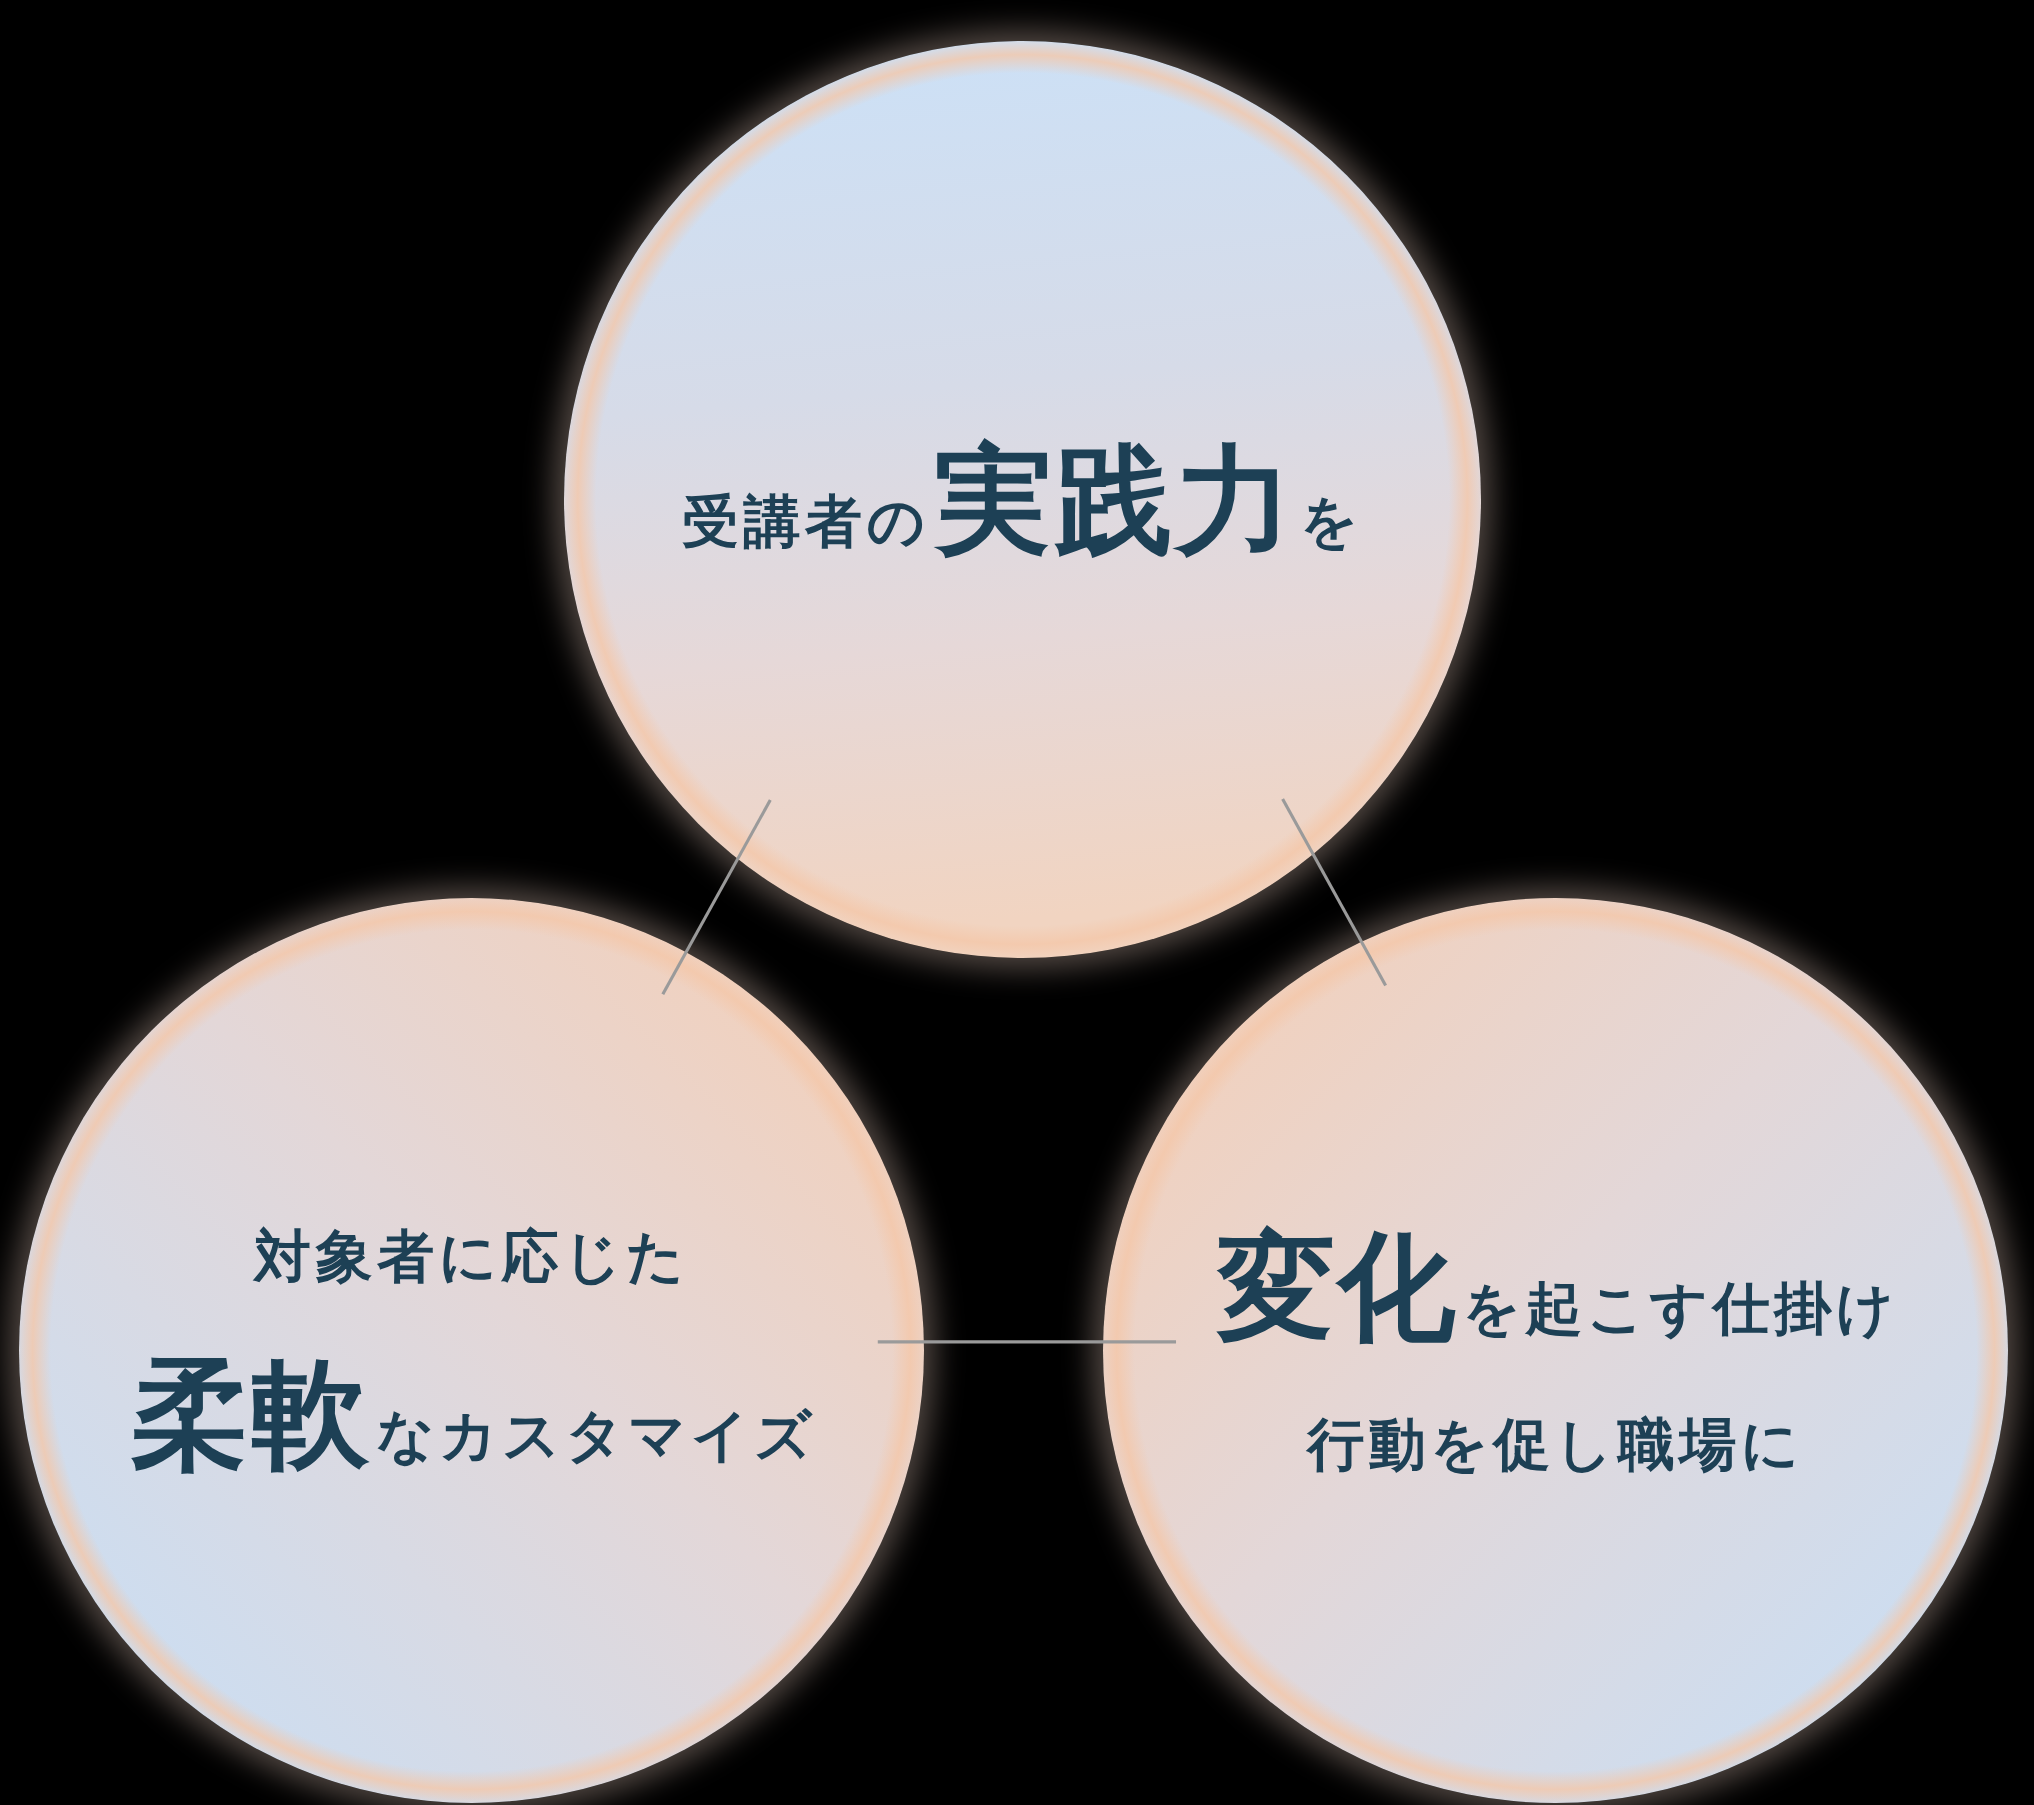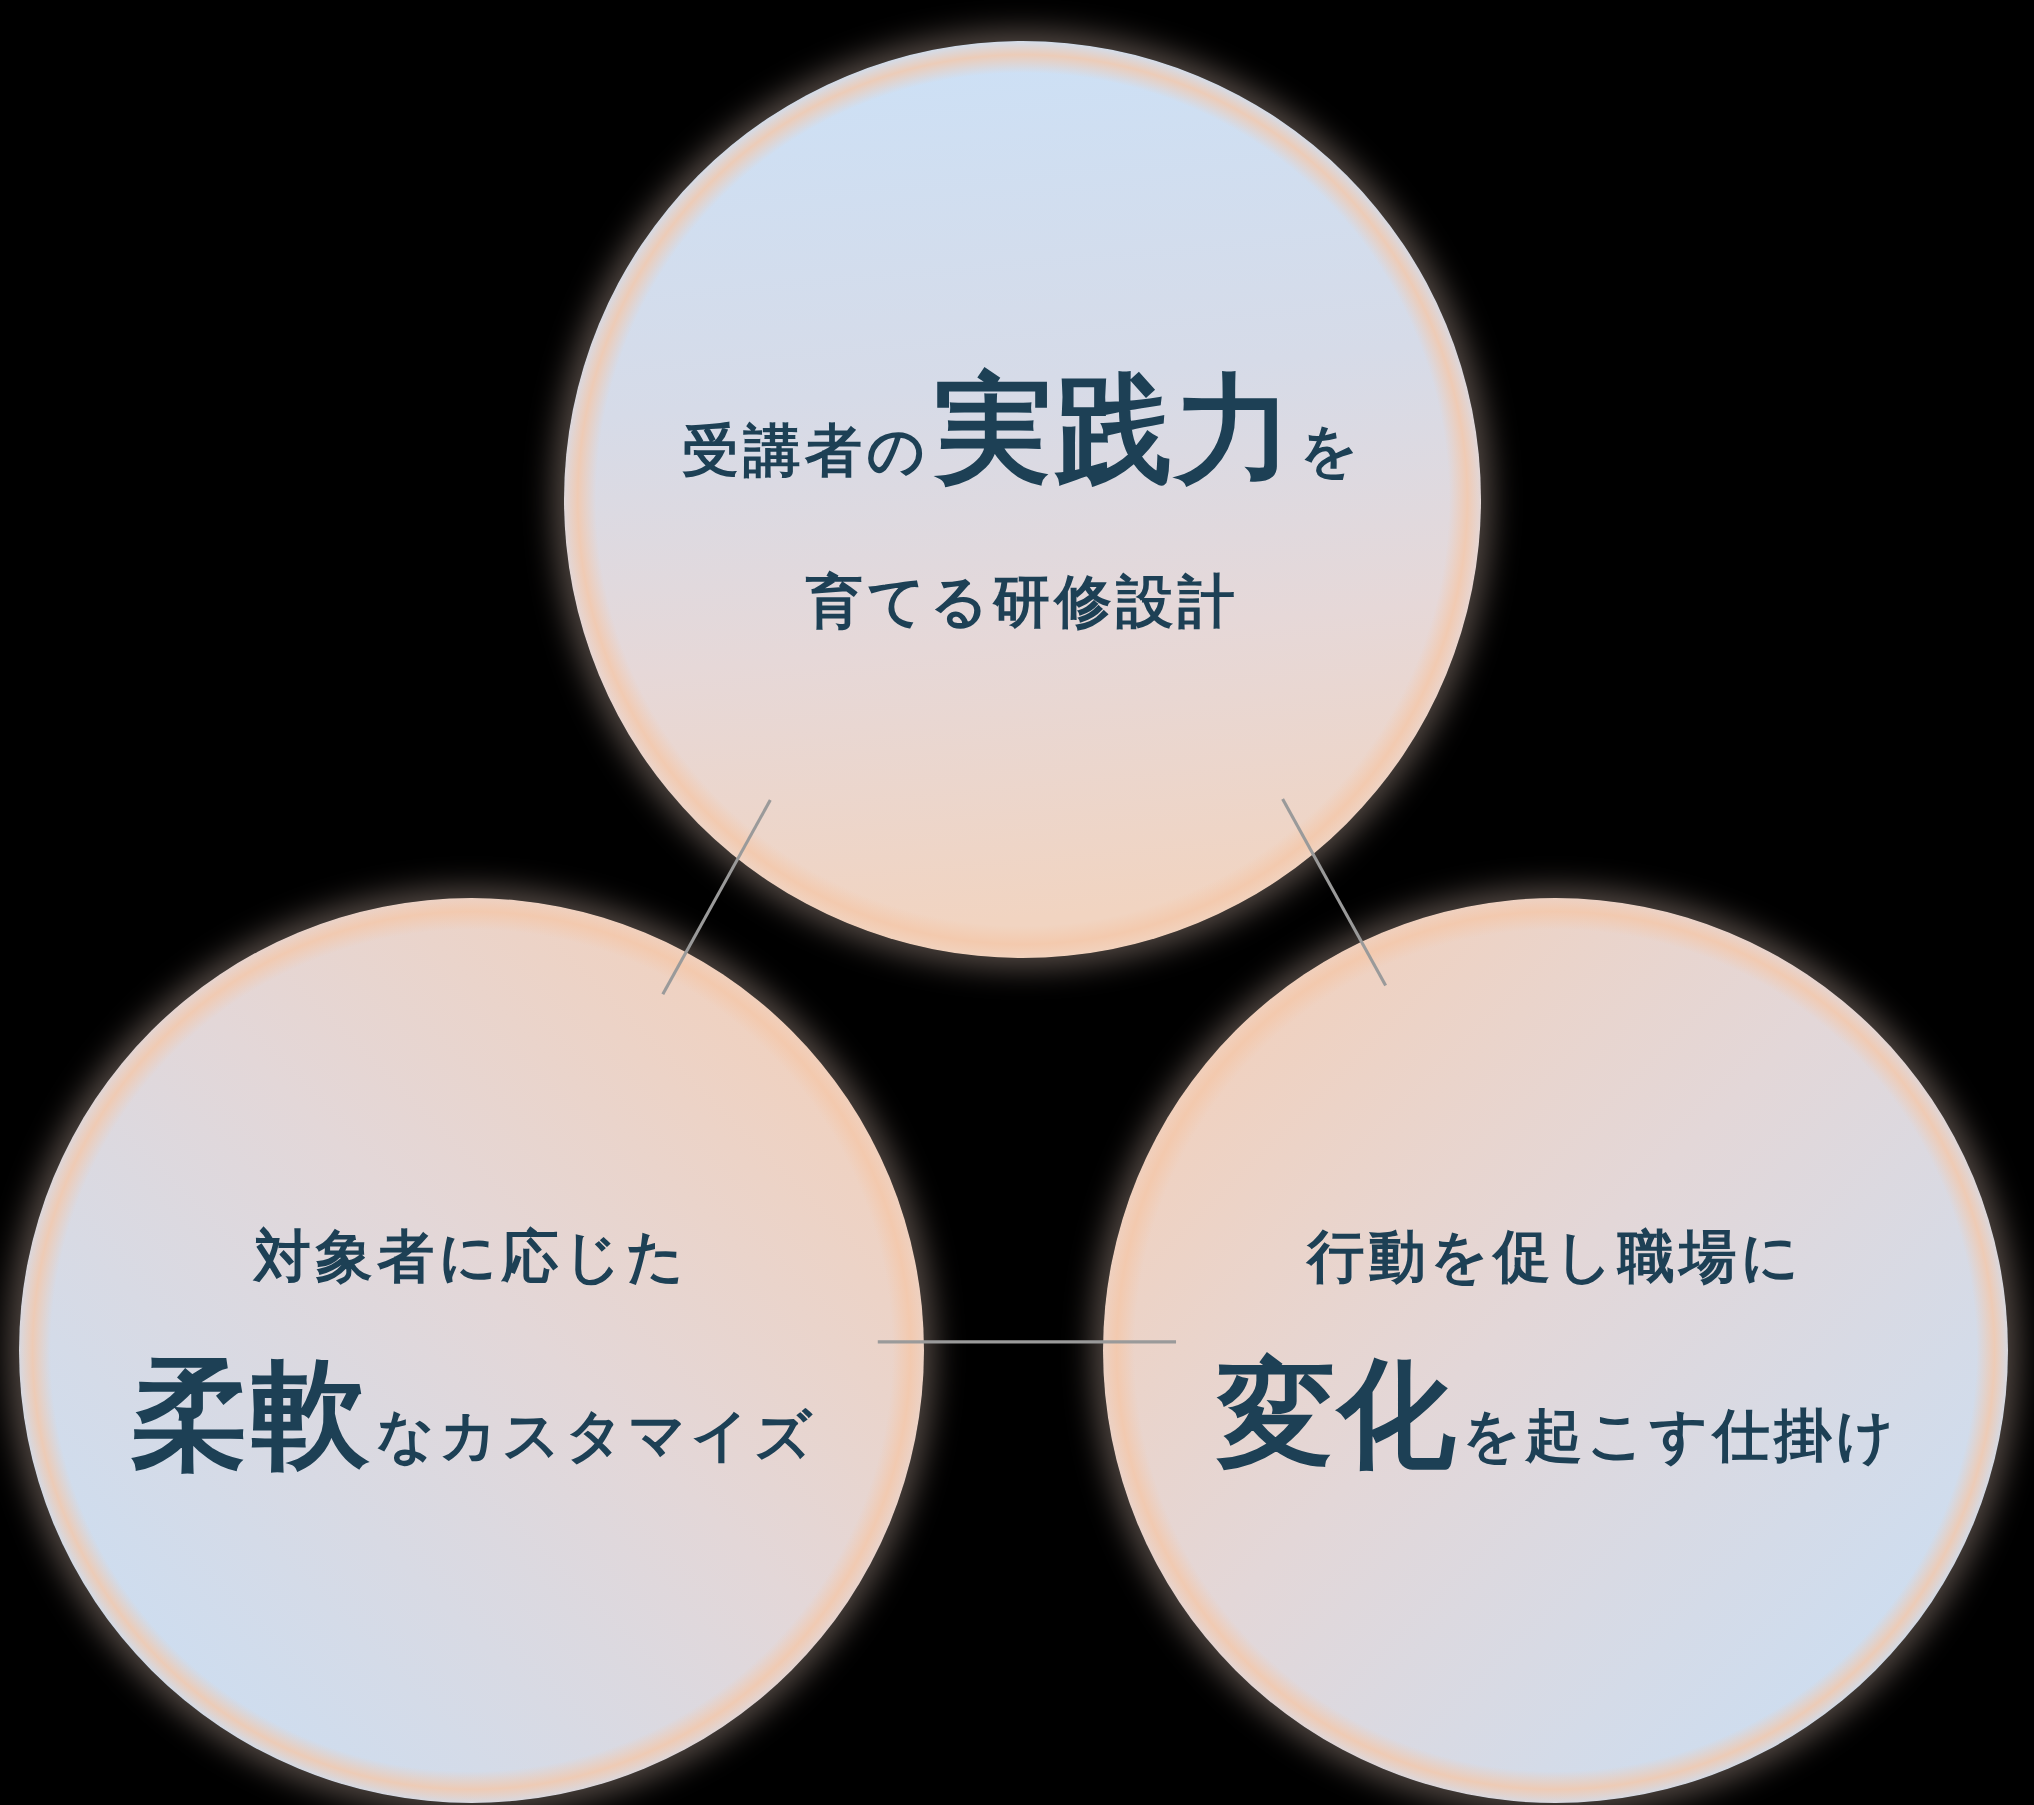--- a/index.html
+++ b/index.html
@@ -77,35 +77,34 @@
 </style>
 </head>
 <body>
 
 <div class="stage">
 
   <div class="circle circle-top">
     <div class="tline">
       <span class="t-reg">受講者の</span><span class="t-big">実践力</span><span class="t-reg">を</span>
     </div>
-    <div class="tline t-reg">育てる研修設計</div>
   </div>
 
   <div class="circle circle-bl">
     <div class="tline t-reg">対象者に応じた</div>
     <div class="tline">
       <span class="t-big">柔軟</span><span class="t-reg">なカスタマイズ</span>
     </div>
   </div>
 
   <div class="circle circle-br">
-    <div class="tline t-reg">行動を促し職場に</div>
     <div class="tline">
       <span class="t-big">変化</span><span class="t-reg">を起こす仕掛け</span>
     </div>
+    <div class="tline t-reg">行動を促し職場に</div>
   </div>
 
   <svg class="connectors" viewBox="0 0 2272 2016" xmlns="http://www.w3.org/2000/svg">
     <line x1="860" y1="893" x2="740" y2="1110" stroke="#9a9a9a" stroke-width="3.5"></line>
     <line x1="1432" y1="892" x2="1547" y2="1100" stroke="#9a9a9a" stroke-width="3.5"></line>
     <line x1="980" y1="1498" x2="1313" y2="1498" stroke="#9a9a9a" stroke-width="3.5"></line>
   </svg>
 
 </div>
 

